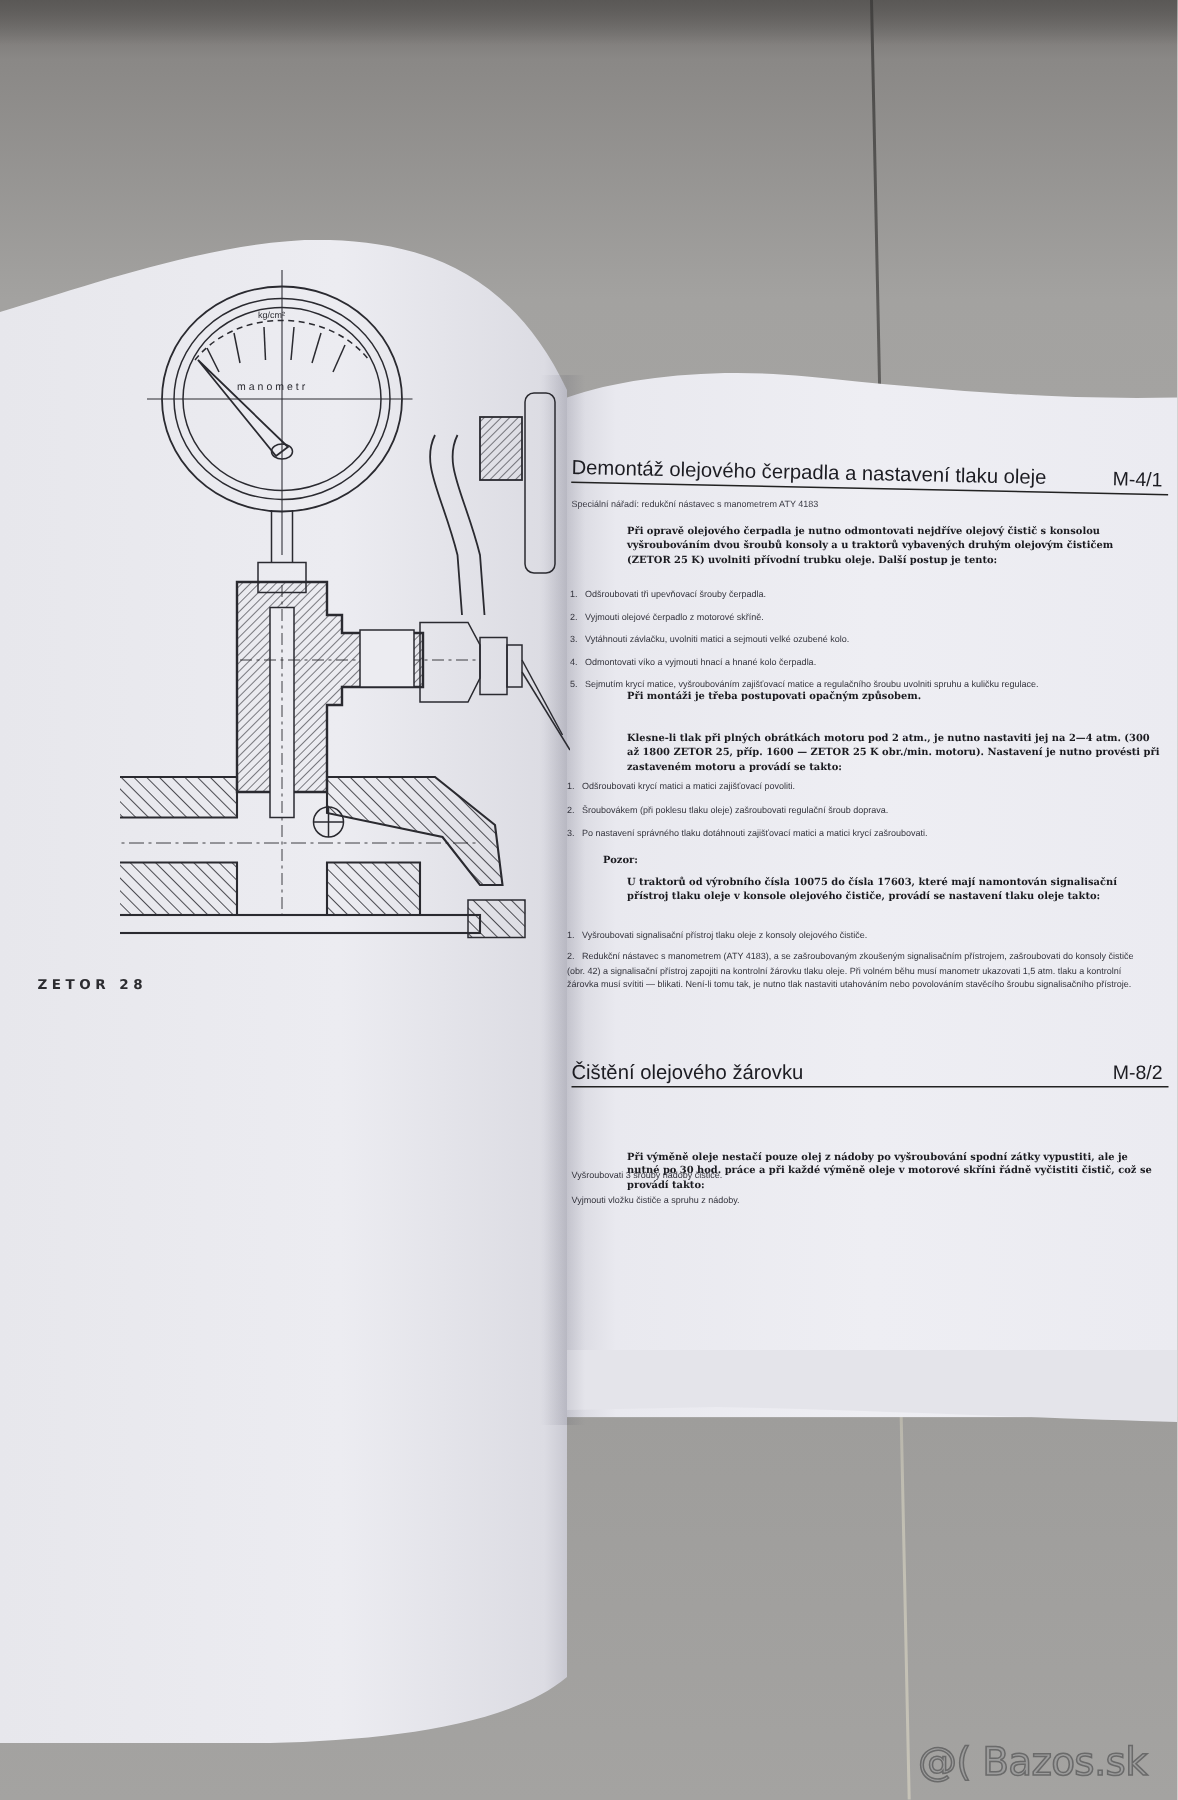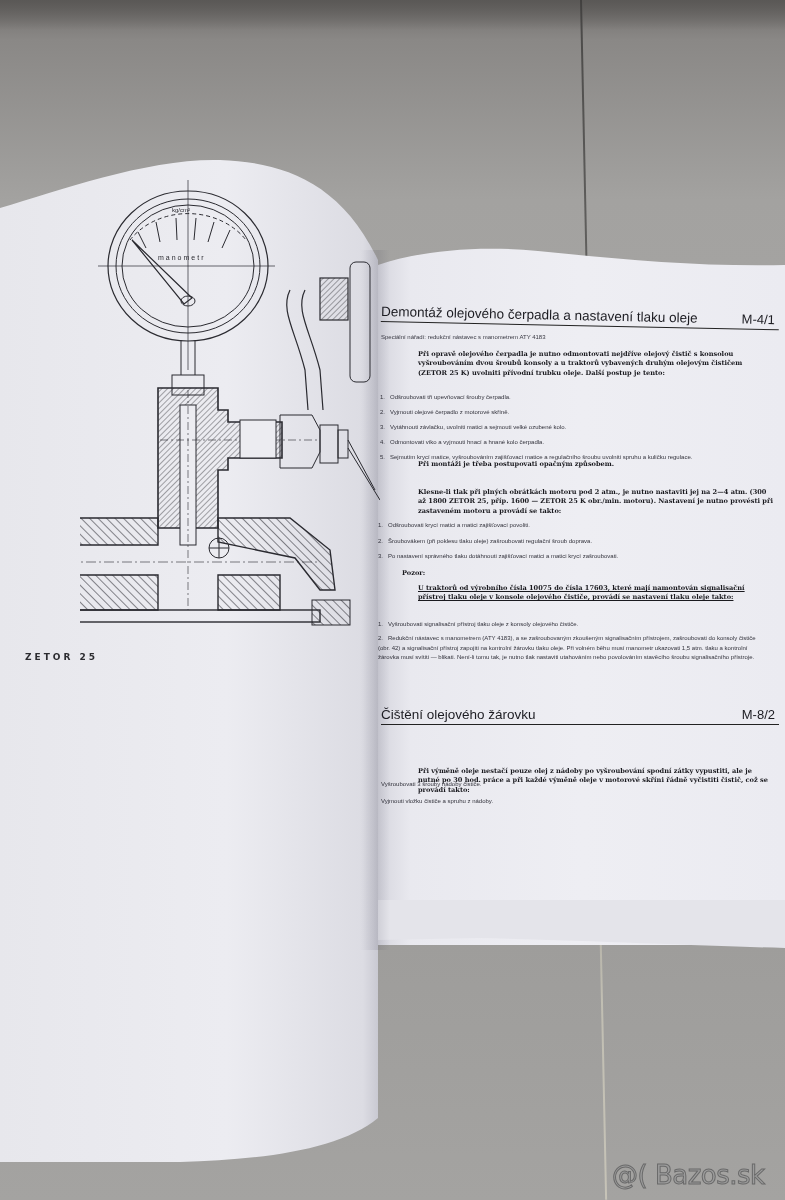--- a/index.html
+++ b/index.html
@@ -147,21 +147,21 @@
     <defs>
       <pattern id="hatch" width="4" height="4" patternUnits="userSpaceOnUse" patternTransform="rotate(45)">
         <line x1="0" y1="0" x2="0" y2="4" stroke="#2a2a30" stroke-width="0.8"></line>
       </pattern>
       <pattern id="hatch2" width="6" height="6" patternUnits="userSpaceOnUse" patternTransform="rotate(-45)">
         <line x1="0" y1="0" x2="0" y2="6" stroke="#2a2a30" stroke-width="1.1"></line>
       </pattern>
     </defs>
   </svg>
 </div>
-<div class="caption">ZETOR 25</div>
+<div class="caption">ZETOR 28</div>
 
 <div class="section-title t1">
   <span>Demontáž olejového čerpadla a nastavení tlaku oleje</span>
   <span class="code">M-4/1</span>
 </div>
 
 <div class="small" style="left:381px; top:334px;">Speciální nářadí: redukční nástavec s manometrem ATY 4183</div>
 
 <div class="boldp" style="left:418px; top:350px;">Při opravě olejového čerpadla je nutno odmontovati nejdříve olejový čistič s konsolou vyšroubováním dvou šroubů konsoly a u traktorů vybavených druhým olejovým čističem (ZETOR 25 K) uvolniti přívodní trubku oleje. Další postup je tento:</div>
 
@@ -176,21 +176,21 @@
 <div class="boldp" style="left:418px; top:460px;">Při montáži je třeba postupovati opačným způsobem.</div>
 <div class="boldp" style="left:418px; top:488px;">Klesne-li tlak při plných obrátkách motoru pod 2 atm., je nutno nastaviti jej na 2—4 atm. (300 až 1800 ZETOR 25, příp. 1600 — ZETOR 25 K obr./min. motoru). Nastavení je nutno provésti při zastaveném motoru a provádí se takto:</div>
 
 <div>
   <div class="item" style="left:378px; top:521px;"><span class="num">1.</span><span>Odšroubovati krycí matici a matici zajišťovací povoliti.</span></div>
   <div class="item" style="left:378px; top:537px;"><span class="num">2.</span><span>Šroubovákem (při poklesu tlaku oleje) zašroubovati regulační šroub doprava.</span></div>
   <div class="item" style="left:378px; top:552px;"><span class="num">3.</span><span>Po nastavení správného tlaku dotáhnouti zajišťovací matici a matici krycí zašroubovati.</span></div>
 </div>
 
 <div class="boldp" style="left:402px; top:569px;">Pozor:</div>
-<div class="boldp" style="left:418px; top:584px;text-decoration:underline;">U traktorů od výrobního čísla 10075 do čísla 17603, které mají namontován signalisační přístroj tlaku oleje v konsole olejového čističe, provádí se nastavení tlaku oleje takto:</div>
+<div class="boldp" style="left:418px; top:584px;">U traktorů od výrobního čísla 10075 do čísla 17603, které mají namontován signalisační přístroj tlaku oleje v konsole olejového čističe, provádí se nastavení tlaku oleje takto:</div>
 
 <div>
   <div class="item" style="left:378px; top:620px;"><span class="num">1.</span><span>Vyšroubovati signalisační přístroj tlaku oleje z konsoly olejového čističe.</span></div>
   <div class="item" style="left:378px; top:634px; width:390px; line-height:9.6px;"><span class="num">2.</span><span>Redukční nástavec s manometrem (ATY 4183), a se zašroubovaným zkoušeným signalisačním přístrojem, zašroubovati do konsoly čističe (obr. 42) a signalisační přístroj zapojiti na kontrolní žárovku tlaku oleje. Při volném běhu musí manometr ukazovati 1,5 atm. tlaku a kontrolní žárovka musí svítiti — blikati. Není-li tomu tak, je nutno tlak nastaviti utahováním nebo povolováním stavěcího šroubu signalisačního přístroje.</span></div>
 </div>
 
 <div class="section-title t2">
   <span>Čištění olejového žárovku</span>
   <span class="code">M-8/2</span>
 </div>

